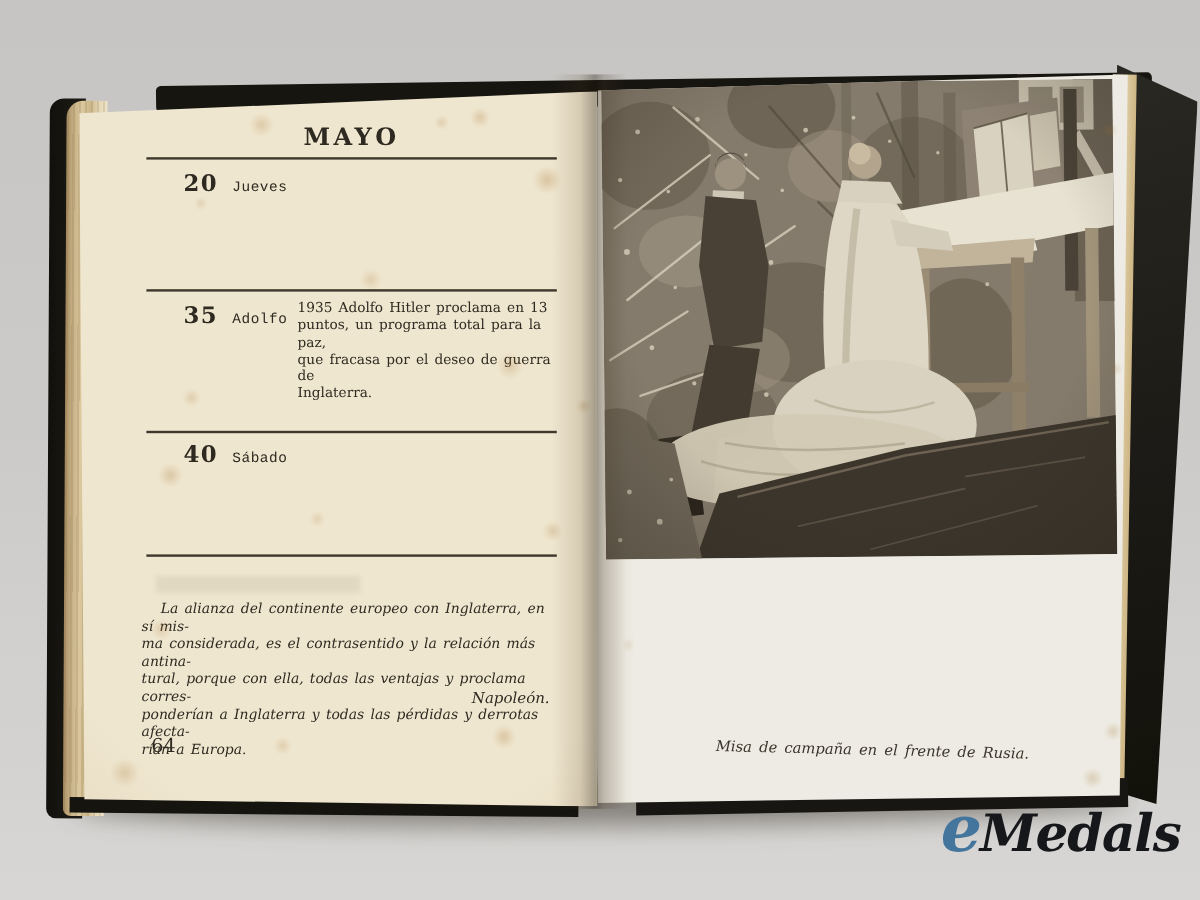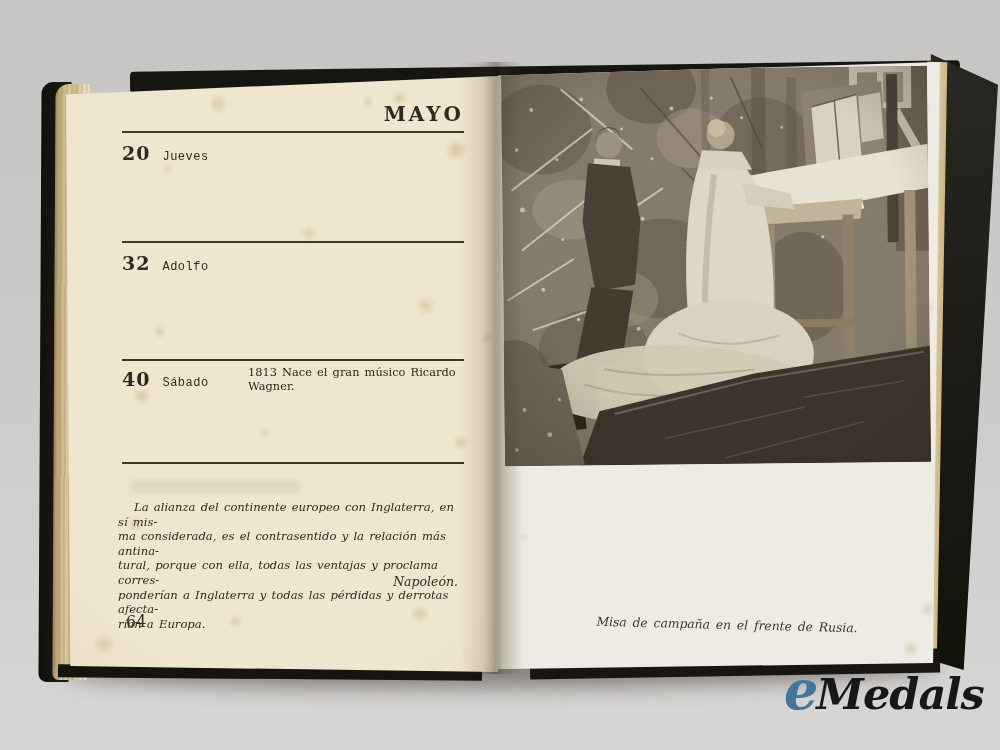--- a/index.html
+++ b/index.html
@@ -37,27 +37,27 @@
   .right-page{position:absolute;left:498px;top:62px;width:444px;height:612px;
     background:#edebe3;clip-path:polygon(0 2.2%,99.5% 0,98% 98.2%,0 99.2%);}
   .right-page::before{content:"";position:absolute;inset:0;
     background:linear-gradient(90deg,rgba(120,95,55,.12) 0,rgba(0,0,0,0) 7%),
                radial-gradient(130% 110% at 55% 40%,rgba(0,0,0,0) 70%,rgba(120,100,60,.10) 100%);}
   .gutter{position:absolute;left:460px;top:62px;width:62px;height:612px;pointer-events:none;
     background:linear-gradient(90deg,rgba(80,60,30,0) 0%,rgba(80,60,30,.16) 38%,rgba(28,20,8,.34) 58%,rgba(70,58,40,.22) 70%,rgba(0,0,0,0) 100%);}
 
   
   .left-page *{color:#2e2a21;}
-  .month{position:absolute;left:56px;top:26px;width:342px;text-align:right;
+  .month{position:absolute;left:56px;top:26px;width:342px;text-align:center;
     font-size:20px;font-weight:bold;letter-spacing:3px;}
   .rule{position:absolute;left:56px;width:342px;height:1.6px;background:#3e372c;}
   .r1{top:55px}.r2{top:165px}.r3{top:283px}.r4{top:386px}
   .entry{position:absolute;left:56px;white-space:nowrap;}
   .t20{top:66px}.t21{top:176px}.t22{top:292px}
-  .day{font-size:19px;font-weight:bold;letter-spacing:1px;}
+  .day{font-size:19px;font-weight:bold;letter-spacing:1px;margin-left:31px;}
   .wday{font-size:12px;margin-left:12px;letter-spacing:.5px;font-family:Liberation Mono, monospace;}
   .note{position:absolute;left:182px;width:230px;font-size:11.4px;line-height:14.3px;
     white-space:pre-line;word-spacing:1.5px;}
   .n21{top:173px}.n22{top:289px}
   .quote{position:absolute;left:52px;top:424px;width:350px;font-style:italic;
     font-size:11.6px;line-height:14.6px;white-space:pre-line;text-indent:16px;word-spacing:1.5px;}
   .attribution{position:absolute;right:40px;top:498px;font-style:italic;font-size:12.5px;}
   .pagenum{position:absolute;left:60px;top:536px;font-size:16px;}
   .ghost{position:absolute;left:64px;top:404px;width:170px;height:14px;
     background:rgba(110,100,80,.10);filter:blur(2px);}
@@ -95,27 +95,29 @@
     <div class="month">MAYO</div>
     <div class="rule r1"></div>
     <div class="rule r2"></div>
     <div class="rule r3"></div>
     <div class="rule r4"></div>
 
     <div class="entry t20">
       <span class="day">20</span><span class="wday">Jueves</span>
     </div>
     <div class="entry t21">
-      <span class="day">32</span><span class="wday">Adolfo</span>
-    </div>
+      <span class="day">35</span><span class="wday">Adolfo</span>
+    </div>
+    <div class="note n21">1935 Adolfo Hitler proclama en 13
+puntos, un programa total para la paz,
+que fracasa por el deseo de guerra de
+Inglaterra.</div>
     <div class="entry t22">
       <span class="day">40</span><span class="wday">Sábado</span>
     </div>
-    <div class="note n22">1813 Nace el gran músico Ricardo
-Wagner.</div>
 
     <div class="ghost"></div>
     <div class="quote">La alianza del continente europeo con Inglaterra, en sí mis-
 ma considerada, es el contrasentido y la relación más antina-
 tural, porque con ella, todas las ventajas y proclama corres-
 ponderían a Inglaterra y todas las pérdidas y derrotas afecta-
 rían a Europa.</div>
     <div class="attribution">Napoleón.</div>
     <div class="pagenum">64</div>
 

